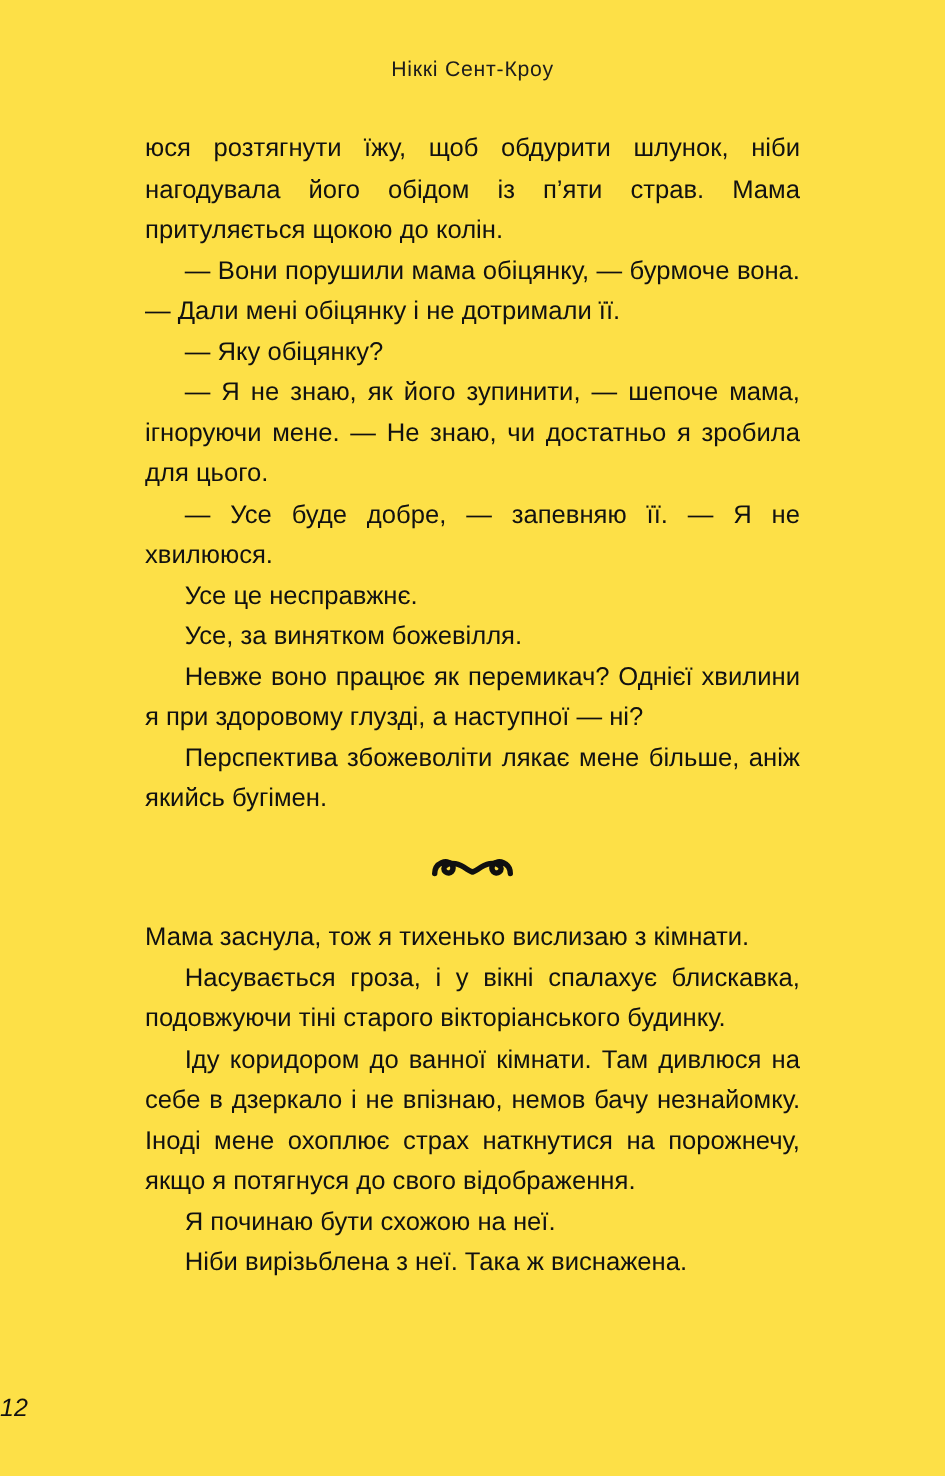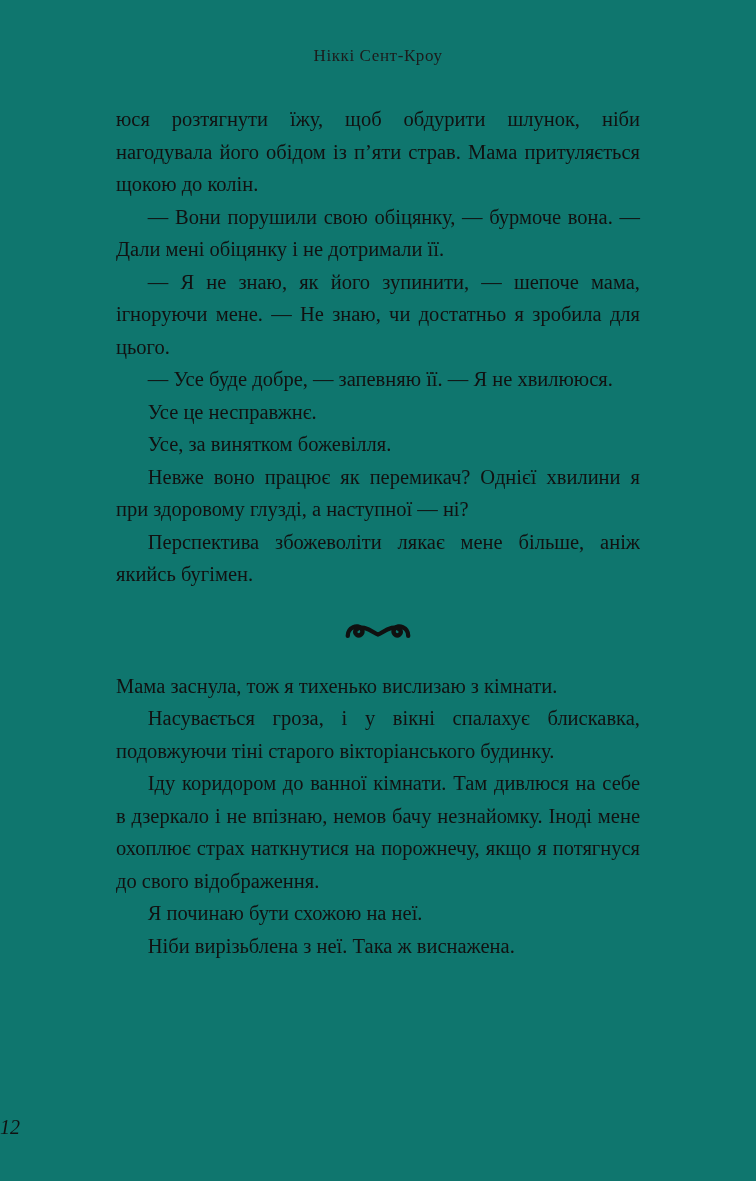--- a/index.html
+++ b/index.html
@@ -5,23 +5,23 @@
   html, body {
     margin: 0;
     padding: 0;
     background: #ffffff;
   }
   .page {
     position: relative;
     width: 756px;
     height: 1181px;
     margin: 0 auto;
-    background: #0f766e;
+    background: #fde047;
     color: #111111;
-    font-family: Liberation Serif, serif;
+    font-family: Liberation Sans, sans-serif;
     overflow: hidden;
   }
   .running-header {
     position: absolute;
     top: 46px;
     left: 0;
     width: 100%;
     text-align: center;
     font-size: 17px;
     letter-spacing: 0.6px;
@@ -71,21 +71,22 @@
 </head>
 <body>
 
 <div class="page">
 
   <div class="running-header">Ніккі Сент-Кроу</div>
 
   <div class="text-block">
 
     <p class="para noindent">юся розтягнути їжу, щоб обдурити шлунок, ніби нагодувала його обідом із п’яти страв. Мама притуляється щокою до колін.</p>
-    <p class="para">— Вони порушили свою обіцянку, — бурмоче вона. — Дали мені обіцянку і не дотримали її.</p>
+    <p class="para">— Вони порушили мама обіцянку, — бурмоче вона. — Дали мені обіцянку і не дотримали її.</p>
+    <p class="para">— Яку обіцянку?</p>
     <p class="para">— Я не знаю, як його зупинити, — шепоче мама, ігноруючи мене. — Не знаю, чи достатньо я зробила для цього.</p>
     <p class="para">— Усе буде добре, — запевняю її. — Я не хвилююся.</p>
     <p class="para">Усе це несправжнє.</p>
     <p class="para">Усе, за винятком божевілля.</p>
 
 
     <p class="para">Невже воно працює як перемикач? Однієї хвилини я при здоровому глузді, а наступної — ні?</p>
     <p class="para">Перспектива збожеволіти лякає мене більше, аніж якийсь бугімен.</p>
 
     <div class="scene-divider">

